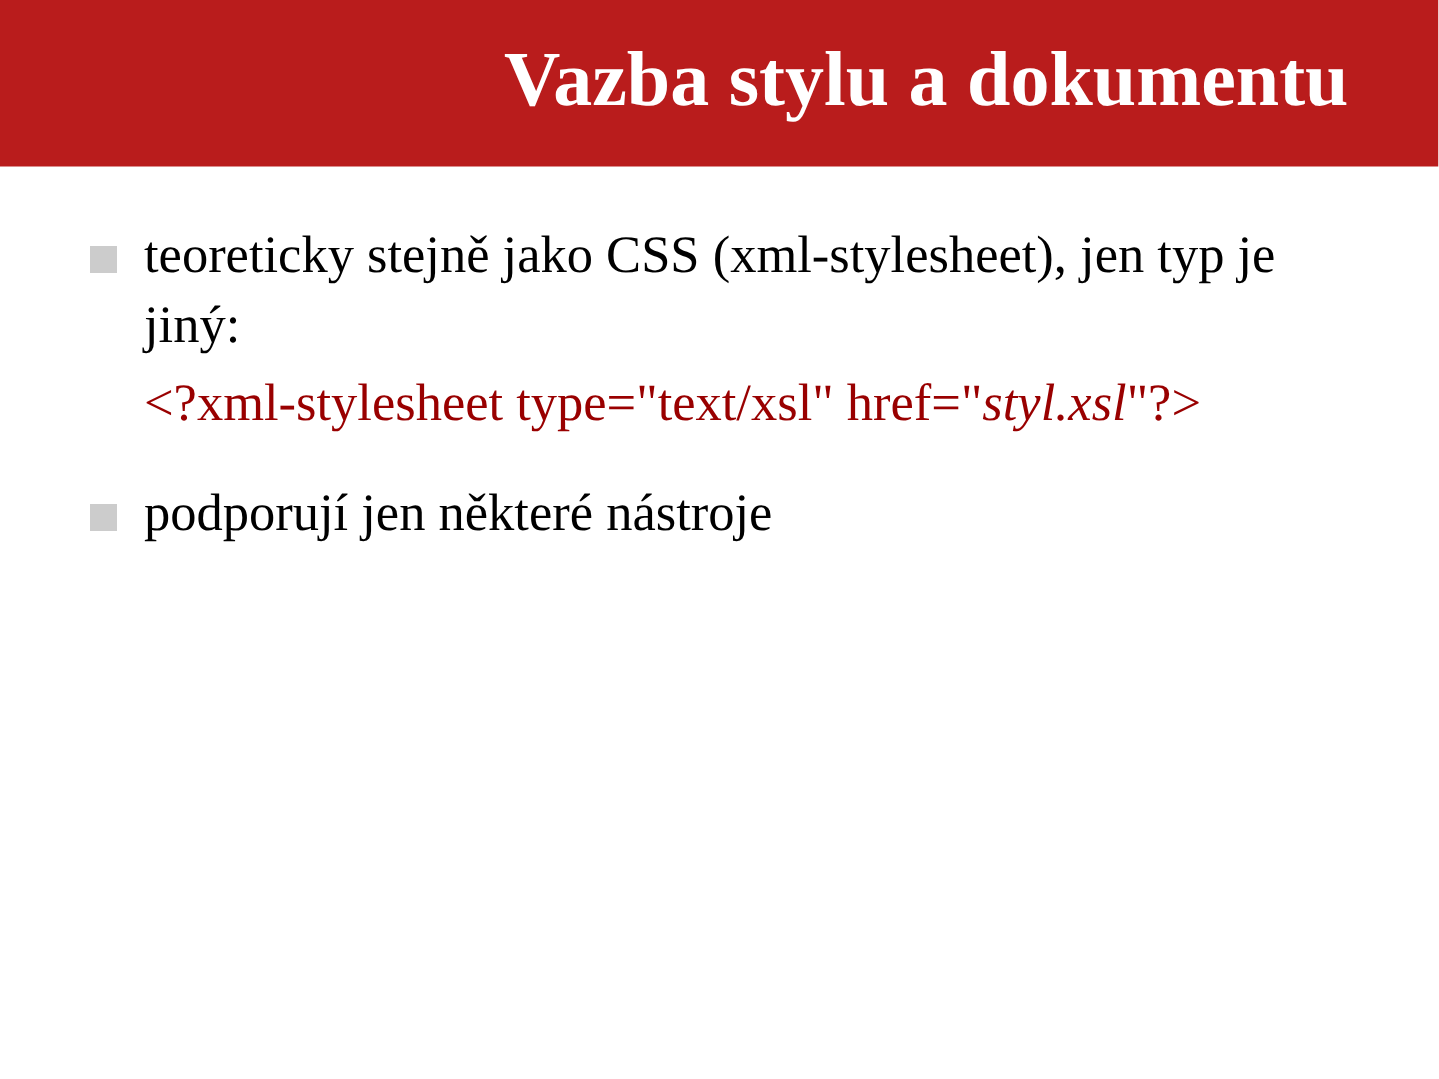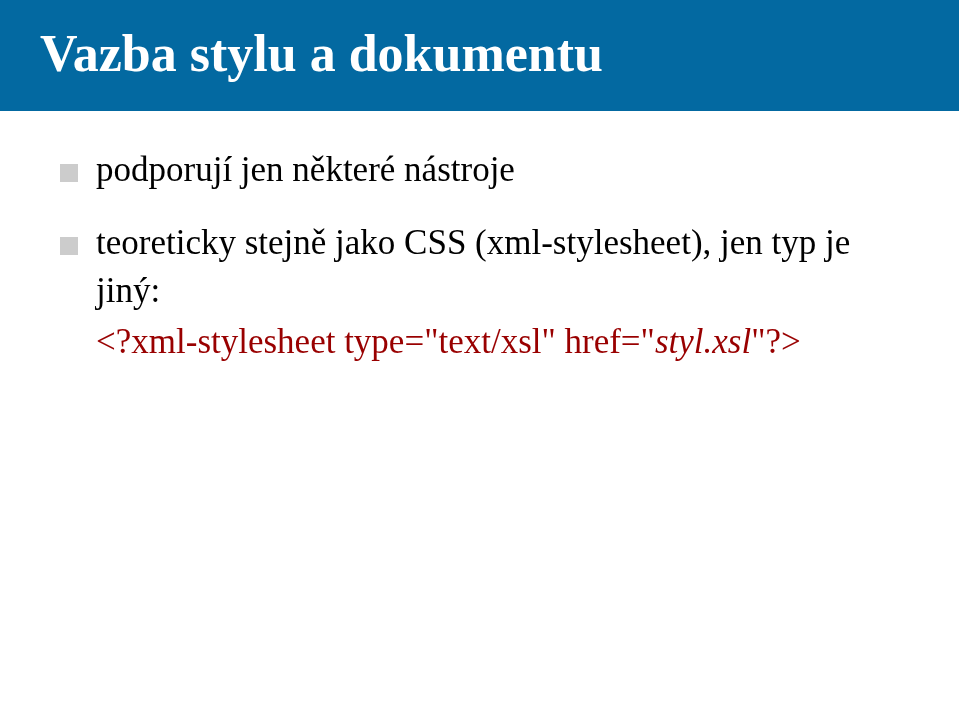--- a/index.html
+++ b/index.html
@@ -6,23 +6,24 @@
     margin: 0;
     padding: 0;
     width: 959px;
     height: 719px;
     background: #ffffff;
     font-family: "Times New Roman", Times, serif;
     color: #000000;
     overflow: hidden;
   }
   .title-bar {
-    background: #0369a1;
+    background: #b91c1c;
     color: #ffffff;
-    padding: 24px 17px 28px 40px;
+    padding: 24px 60px 28px 40px;
+    text-align: right;
   }
   .title-bar h1 {
     margin: 0;
     font-size: 52px;
     font-weight: bold;
   }
   .content {
     padding: 35px 60px 0 60px;
   }
   ul.top {
@@ -60,21 +61,21 @@
 </style>
 </head>
 <body>
 
 <div class="title-bar">
   <h1>Vazba stylu a dokumentu</h1>
 </div>
 
 <div class="content">
   <ul class="top">
-    <li>podporují jen některé nástroje</li>
     <li>
       <span>teoreticky stejně jako CSS (xml-stylesheet), jen typ je jiný:</span>
       <span class="sub code">
         <span>&lt;?xml-stylesheet type="text/xsl" href="</span><span class="ital">styl.xsl</span><span>"?&gt;</span>
       </span>
     </li>
+    <li>podporují jen některé nástroje</li>
   </ul>
 </div>
 
 </body></html>

